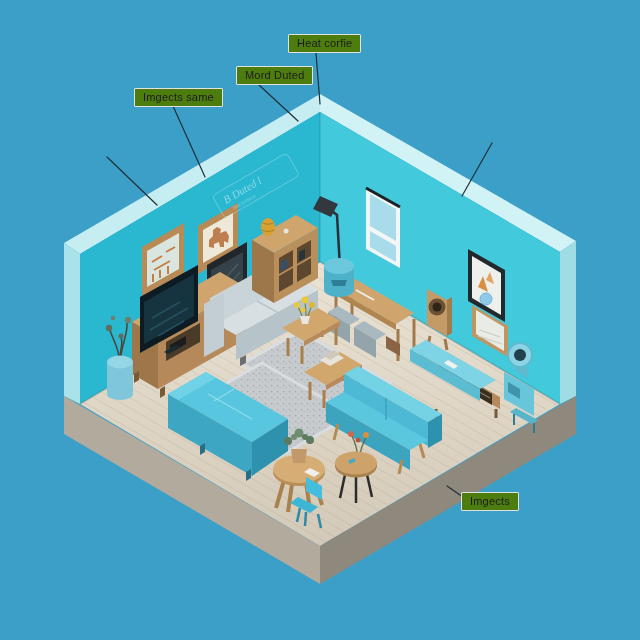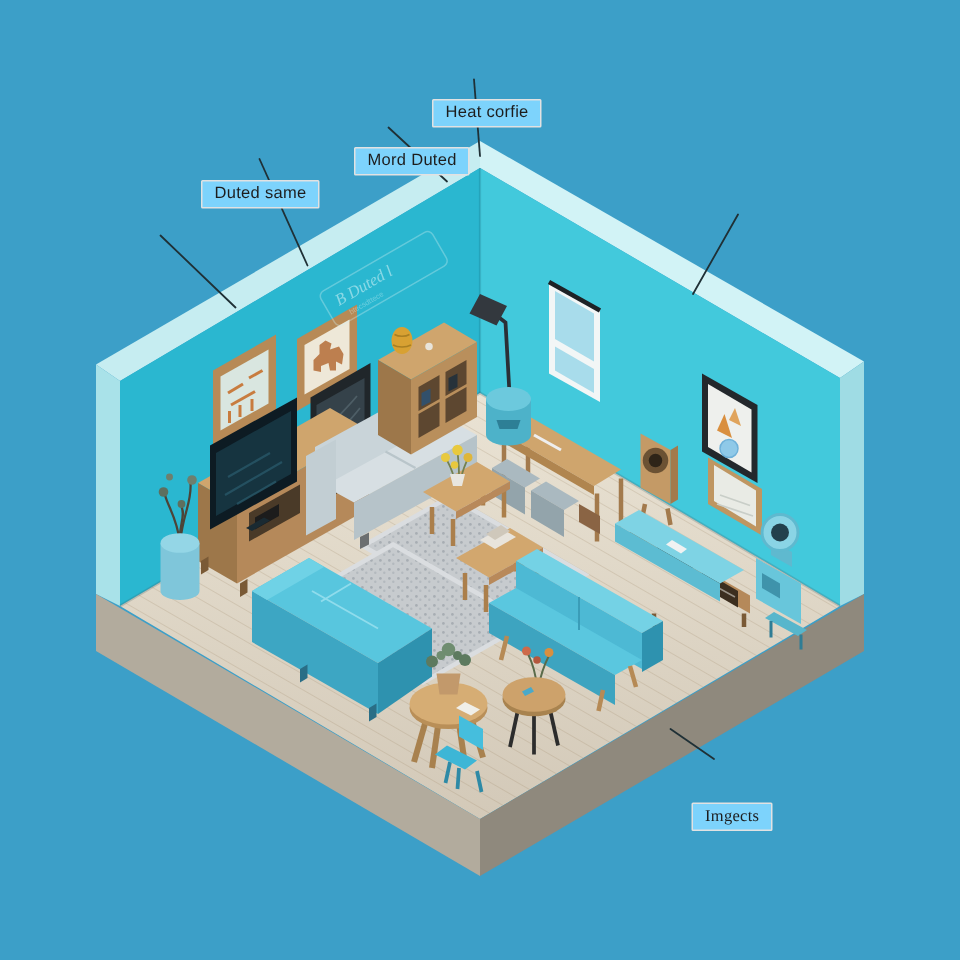--- a/index.html
+++ b/index.html
@@ -2,30 +2,29 @@
 <html><head>
 <meta charset="utf-8">
 <style>
   html,body{margin:0;padding:0;background:#3c9fc8;}
   .stage{
     position:relative;width:640px;height:640px;background:#3c9fc8;
     overflow:hidden;font-family:"Liberation Sans",sans-serif;
   }
   .stage svg{position:absolute;left:0;top:0;}
   .callout{
-    position:absolute;background:#7dd3fc;color:#1d1d1d;
+    position:absolute;background:#4d7c0f;color:#1d1d1d;
     font-size:11px;line-height:13px;padding:2px 8px;
     border:1px solid #e2e2e2;border-radius:1px;white-space:nowrap;
     letter-spacing:.2px;
-    margin-top:32px;
   }
   .lbl-legice{left:134px;top:88px;}
   .lbl-mord{left:236px;top:66px;}
   .lbl-heat{left:288px;top:34px;}
-  .lbl-imgects{left:461px;top:503px;font-family:Liberation Serif, serif;}
+  .lbl-imgects{left:461px;top:492px;}
 </style>
 </head>
 <body>
 
 <div class="stage">
 <svg width="640" height="640" viewBox="0 0 640 640">
   <defs>
     <linearGradient id="floorg" x1="320" y1="262" x2="320" y2="546" gradientUnits="userSpaceOnUse">
       <stop offset="0" stop-color="#eae3d4"></stop>
           <stop offset="1" stop-color="#d3c9b8"></stop>
@@ -317,17 +316,17 @@
   <g stroke="#1f3036" stroke-width="1.2" stroke-linecap="round">
     <path d="M316,53 L320,104"></path>
     <path d="M259,85 L298,121"></path>
     <path d="M173,106 L205,177"></path>
     <path d="M107,157 L157,205"></path>
     <path d="M492,143 L462,196"></path>
     <path d="M476,506 L447,486"></path>
   </g>
 </svg>
 
-<div class="callout lbl-legice">Duted same</div>
+<div class="callout lbl-legice">Imgects same</div>
 <div class="callout lbl-mord">Mord Duted</div>
 <div class="callout lbl-heat">Heat corfie</div>
 <div class="callout lbl-imgects">Imgects</div>
 </div>
 
 </body></html>

